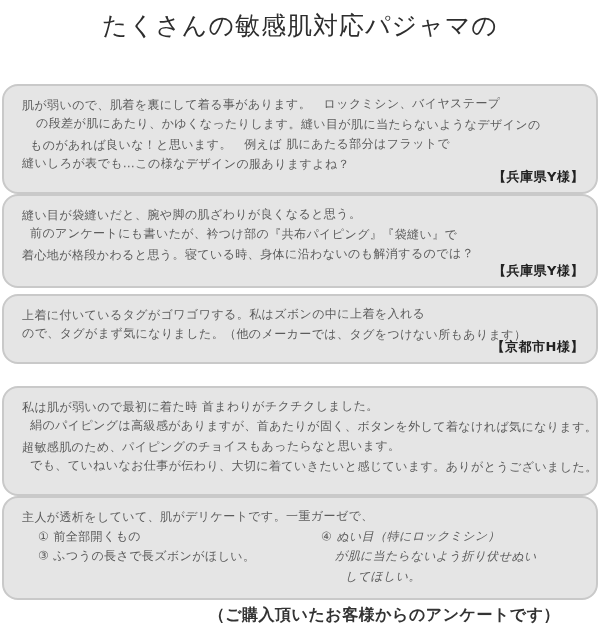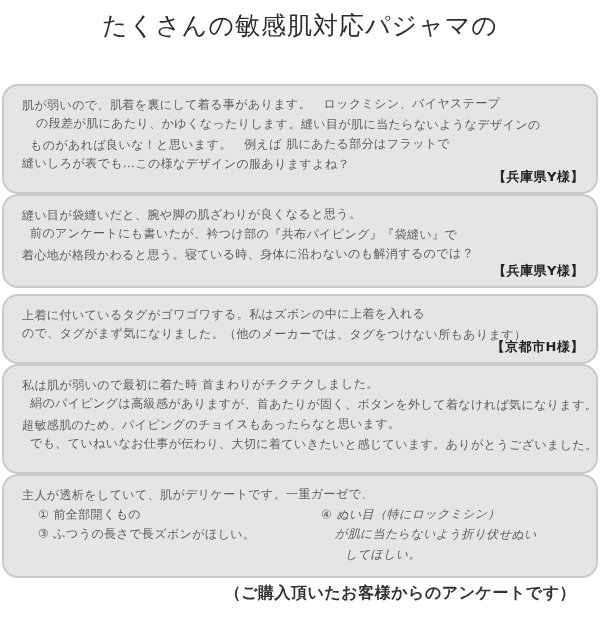--- a/index.html
+++ b/index.html
@@ -21,21 +21,21 @@
     position: relative;
     margin: 0 2px;
     border: 2px solid #c9c9c9;
     border-radius: 16px;
     padding: 8px 4px 6px 12px;
     background: #e5e5e5;
   }
   .card1 { margin-top: 4px; height: 110px; }
   .card2 { height: 94px; }
   .card3 { margin-top: 6px; height: 70px; }
-  .card4 { margin-top: 0; height: 110px; }
+  .card4 { margin-top: 22px; height: 110px; }
   .card5 { height: 104px; }
 
   .hand {
     font-family: "DejaVu Sans", sans-serif;
     font-size: 12px;
     line-height: 20px;
     color: #5c5c5c;
     letter-spacing: 0.4px;
     white-space: nowrap;
   }
@@ -58,21 +58,21 @@
 
   .cols { display: flex; }
   .col-left  { width: 305px; padding-left: 22px; }
   .col-right { width: 250px; font-style: italic; }
   .col-right .line:nth-child(2) { padding-left: 14px; }
   .col-right .line:nth-child(3) { padding-left: 24px; }
 
   .footer-note {
     margin-top: 5px;
     text-align: right;
-    padding-right: 24px;
+    padding-right: 40px;
     font-size: 16px;
     font-weight: bold;
     color: #333333;
     letter-spacing: 0.5px;
   }
 </style>
 </head>
 <body>
 
 <div class="page-title">

